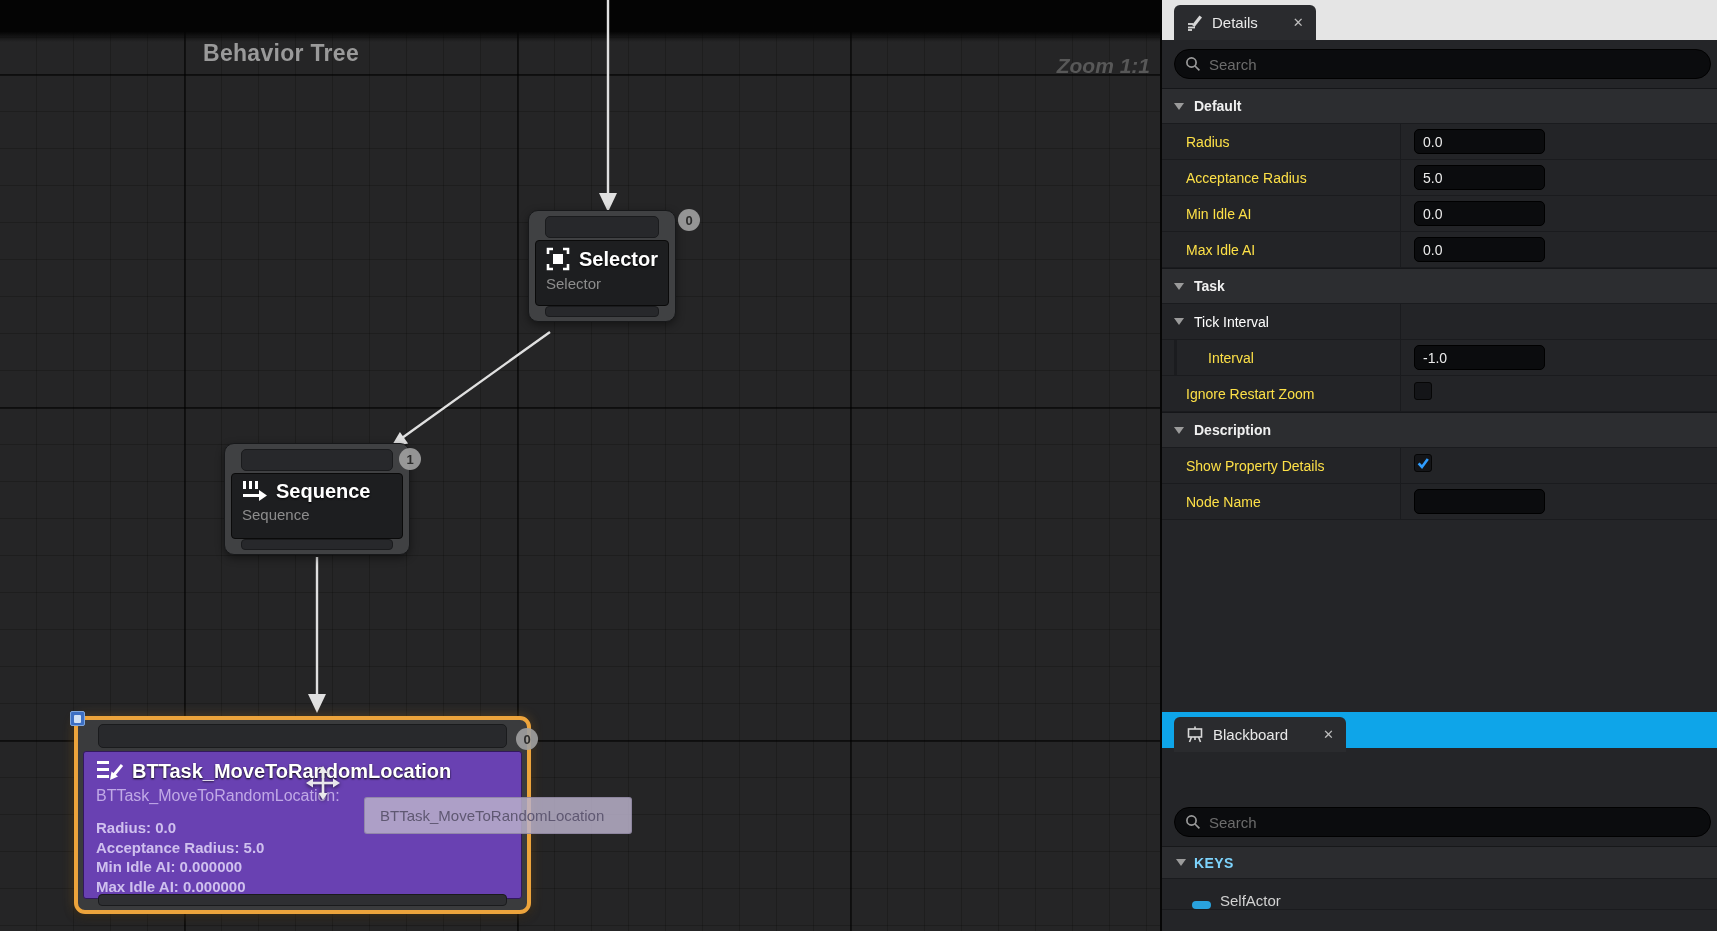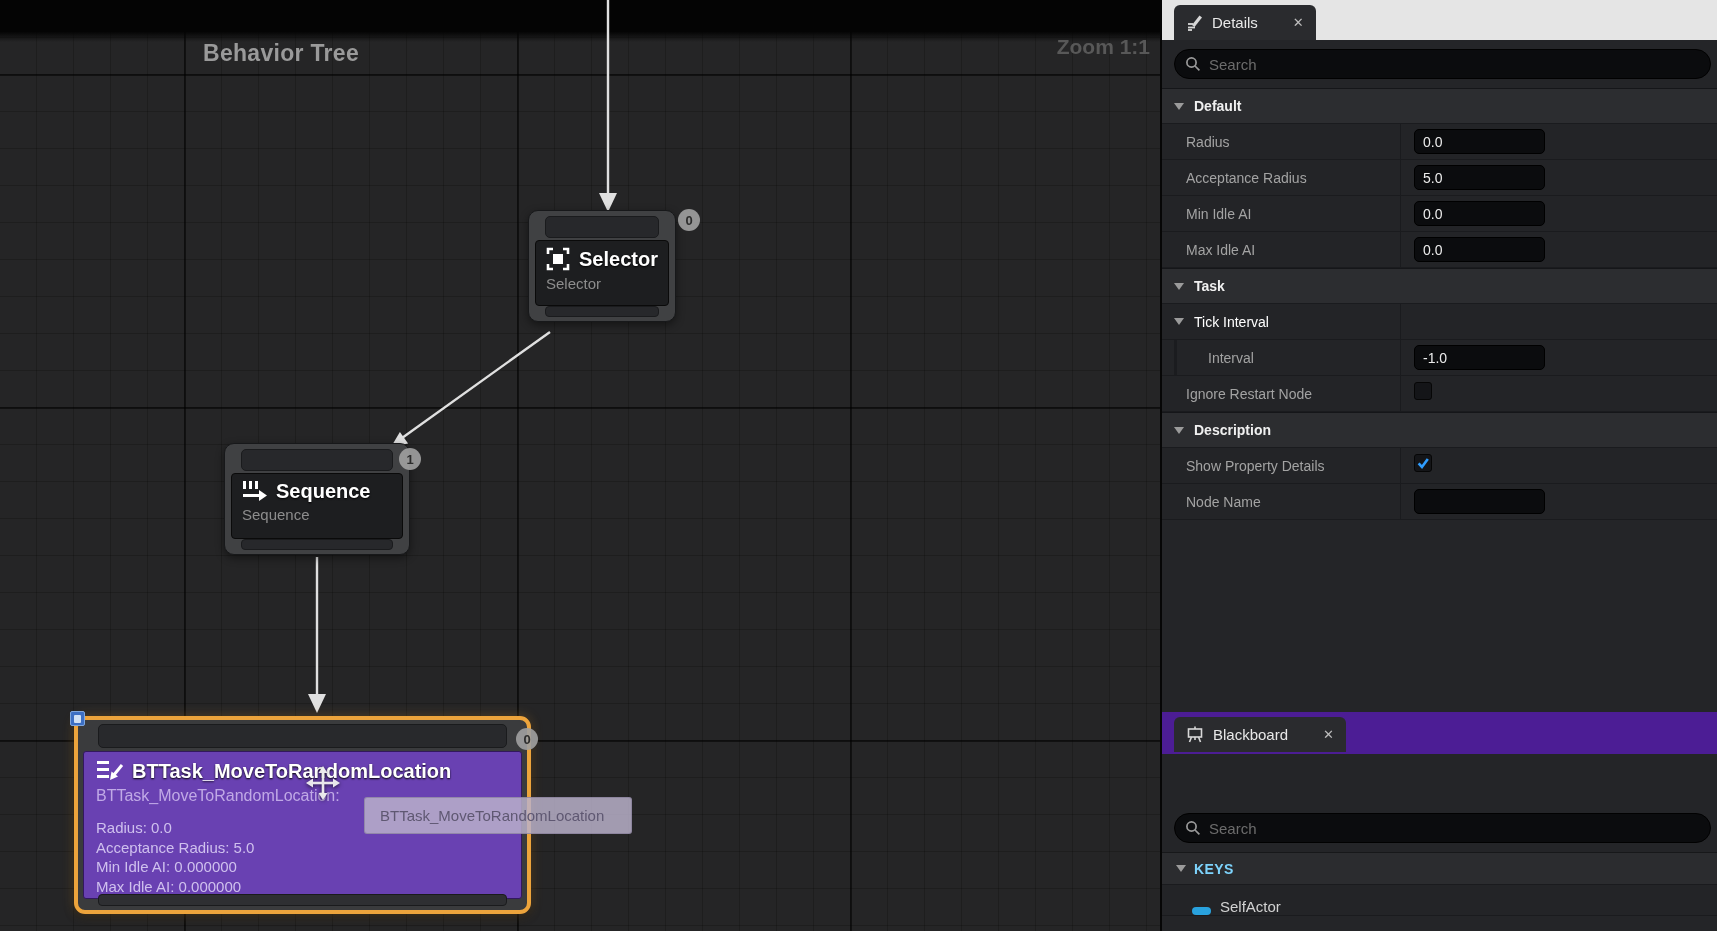--- a/index.html
+++ b/index.html
@@ -17,21 +17,21 @@
       linear-gradient(rgba(0,0,0,.20) 1px, transparent 1px),
       linear-gradient(90deg, rgba(0,0,0,.20) 1px, transparent 1px);
     background-size:333px 333px, 333px 333px, 37px 37px, 37px 37px;
     background-position:184px 74px, 184px 74px, 36px 0px, 36px 0px;
     overflow:hidden;
   }
   .canvas-topbar { position:absolute; left:0; top:0; width:100%; height:42px;
     background:linear-gradient(#040404 0 75%, rgba(6,6,6,0)); }
   .graph-title { position:absolute; left:203px; top:40px; font-size:23px; font-weight:700;
     color:#9a9a9a; letter-spacing:.3px; }
-  .zoom-label { position:absolute; right:10px; top:35px; font-size:21px; font-weight:700; color:#585858; }
+  .zoom-label { position:absolute; right:10px; top:54px; font-size:21px; font-weight:700; color:#585858;font-style:italic; }
 
   .edges { position:absolute; left:0; top:0; }
 
   
   .bt-node { position:absolute; background:#404143; border:1px solid #17181a; border-radius:10px;
     box-shadow:0 3px 8px rgba(0,0,0,.45); }
   .pin-top { position:absolute; left:16px; right:16px; top:5px; height:22px;
     background:#27282b; border:1px solid #1a1b1d; border-radius:5px; }
   .pin-bottom { position:absolute; left:16px; right:16px; bottom:4px; height:11px;
     background:#27282b; border:1px solid #1a1b1d; border-radius:4px; }
@@ -52,21 +52,21 @@
   
   .node-task { position:absolute; left:74px; top:716px; width:457px; height:198px;
     background:#3a3b3d; border:4px solid #eda43c; border-radius:11px;
     box-shadow:0 0 12px rgba(237,164,60,.28), 0 3px 8px rgba(0,0,0,.5); }
   .node-task .pin-top { left:20px; right:20px; top:4px; height:24px; background:#28292c; }
   .node-task .pin-bottom { left:20px; right:20px; bottom:4px; height:12px; background:#2e2f32; }
   .task-body { position:absolute; left:5px; right:5px; top:31px; height:148px;
     background:#6941b2; border:1px solid #32185e; border-radius:3px; padding:7px 12px; }
   .task-body .node-title { font-size:20px; }
   .task-subtitle { margin-top:4px; font-size:16px; color:#c0a9e6; }
-  .task-details { margin-top:13px; font-size:15px; line-height:19.5px; color:#cfc0ee; }
+  .task-details { margin-top:13px; font-size:15px; line-height:19.5px; color:#cfc0ee;font-weight:bold; }
   .node-task .badge { right:-11px; top:8px; }
   .bp-indicator { position:absolute; left:-8px; top:-9px; width:15px; height:15px;
     background:#3c6fc4; border:1px solid #7ea6dd; border-radius:2px; }
   .bp-indicator::after { content:""; position:absolute; left:3px; top:3px; width:7px; height:8px;
     background:#cfe0f5; border-radius:1px; }
 
   .graph-tooltip { position:absolute; left:364px; top:797px; width:268px; height:37px;
     background:rgba(186,178,203,.84); border:1px solid rgba(120,112,140,.5); border-radius:3px;
     font-size:15px; color:#5f5872; line-height:35px; padding-left:15px; white-space:nowrap; overflow:hidden; }
   .move-cursor { position:absolute; left:305px; top:765px; filter:drop-shadow(0 1px 2px rgba(0,0,0,.7)); }
@@ -86,38 +86,38 @@
   .search-pill input { flex:1; background:transparent; border:none; outline:none;
     color:#cfcfcf; font-size:15px; font-family:inherit; }
   .search-pill input::placeholder { color:#6c6c6c; }
 
   .dp-rows { }
   .dp-row { position:relative; height:36px; background:#232427; border-bottom:1px solid #1a1b1e;
     display:flex; align-items:center; }
   .dp-row.section { background:#2c2d30; border-top:1px solid #151619; }
   .tri { width:0; height:0; border-left:5.5px solid transparent; border-right:5.5px solid transparent;
     border-top:7px solid #9b9b9b; margin-left:12px; }
-  .dp-row .lbl { font-size:14px; color:#a3a3a3; padding-left:24px; }
+  .dp-row .lbl { font-size:14px; color:#fde047; padding-left:24px; }
   .dp-row.section .lbl, .dp-row.subsection .lbl { padding-left:10px; }
   .dp-row.section .lbl { font-size:14px; font-weight:700; color:#f0f0f0; }
   .dp-row.subsection .lbl { color:#ffffff; }
   .dp-row.prop::before, .dp-row.subsection::before { content:""; position:absolute; left:238px;
     top:0; bottom:0; width:1px; background:#1a1b1e; }
   .dp-row.indent .lbl { padding-left:46px; }
   .dp-row.indent::after { content:""; position:absolute; left:12px; top:0; bottom:0; width:3px;
     background:#1b1c1f; }
   .val { position:absolute; left:252px; top:5px; display:flex; align-items:center; }
   .prop-input { width:131px; height:25px; background:#0b0c0e; border:1px solid #000;
     border-radius:5px; color:#ececec; font-size:14px; padding:0 8px; font-family:inherit; outline:none; }
   .checkbox { width:18px; height:18px; background:#141518; border:1px solid #060606;
     border-radius:3px; margin-top:1px; display:flex; align-items:center; justify-content:center; }
 
   .dp-filler { height:192px; background:#242528; }
 
-  .bb-tabbar { height:42px; background:#4c1d95; position:relative; }
+  .bb-tabbar { height:36px; background:#0ea5e9; position:relative; }
   .bb-content { background:#242528; height:171px; }
   .bb-spacer { height:50px; }
   .bb-keys-header { height:33px; background:#2b2c2f; border-top:1px solid #17181a;
     border-bottom:1px solid #1a1b1e; display:flex; align-items:center; }
   .bb-keys-header .lbl { font-size:14px; font-weight:700; color:#7dd3fc; letter-spacing:.4px; margin-left:8px; }
   .bb-keys-header .tri { margin-left:14px; }
   .bb-key-row { height:31px; background:#232427; border-bottom:1px solid #1a1b1e;
     display:flex; align-items:flex-end; padding-left:30px; gap:9px; }
   .key-pill { width:19px; height:8px; border-radius:4px; background:#29a2de; }
   .key-name { font-size:15px; color:#d2d2d2; }
@@ -303,21 +303,21 @@
       </div>
 
       <div class="dp-row prop indent">
         <span class="lbl">Interval</span>
         <div class="val">
             <input class="prop-input" value="-1.0" style="">
           </div>
       </div>
 
       <div class="dp-row prop">
-        <span class="lbl">Ignore Restart Node</span>
+        <span class="lbl">Ignore Restart Zoom</span>
         <div class="val">
             <div class="checkbox"></div>
           </div>
       </div>
 
       <div class="dp-row section">
         <span class="tri"></span>
         <span class="lbl">Description</span>
       </div>
 

